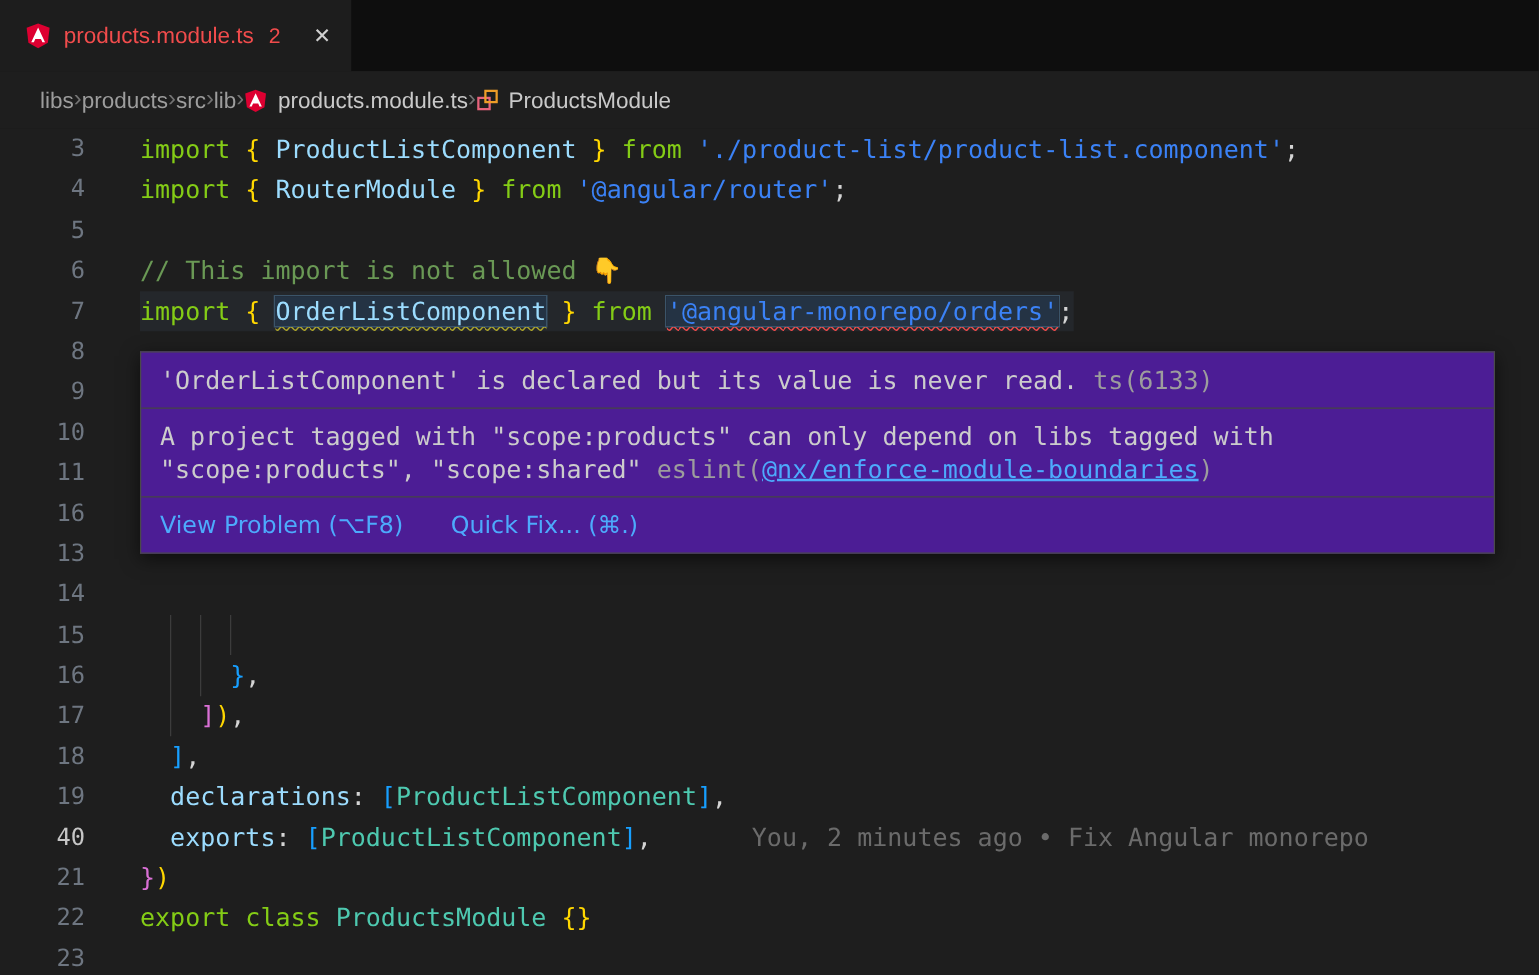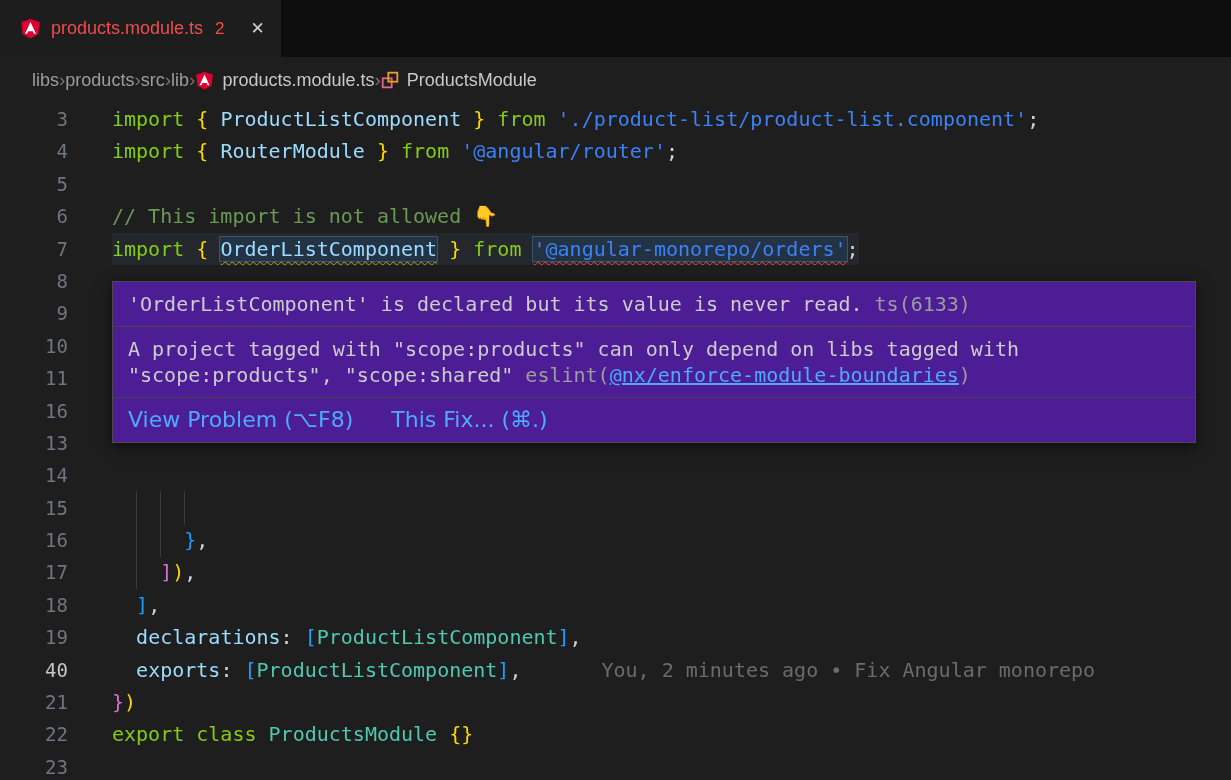--- a/index.html
+++ b/index.html
@@ -45,21 +45,21 @@
   .guide { position:absolute; width:1px; background:#3c3c3c; }
 
   
   .hover-popup { position:absolute; left:112px; top:162px; width:1084px; background:#4c1d95; border:1px solid #4a4a4a; box-shadow:0 4px 14px rgba(0,0,0,0.55); z-index:5; font-size:20px; line-height:26px; color:#cccccc;margin-top:16px; }
   .hp-section { padding:9px 15px; border-top:1px solid #454545; }
   .hp-section.first { border-top:none; }
   .hp-muted { color:#9d9d9d; }
   .hp-kw { color:#569cd6; }
   .hp-str { color:#ce9178; }
   .hp-link { color:#4daafc; text-decoration:underline; cursor:pointer; }
-  .hp-actions { padding:9px 15px; border-top:1px solid #454545; display:flex; gap:38px; font-family:"DejaVu Sans", sans-serif; font-size:22px; }
+  .hp-actions { padding:9px 15px; border-top:1px solid #454545; display:flex; gap:38px; font-family:"DejaVu Sans", sans-serif; font-size:19px; }
   .hp-action { color:#4daafc; cursor:pointer; }
 
   .icon { display:inline-flex; align-items:center; }
 </style>
 </head>
 <body>
 
 <div class="tabbar">
   <div class="tab">
     <span class="icon">
@@ -198,16 +198,16 @@
   <div class="hover-popup">
     <div class="hp-section first">
       <span>'OrderListComponent' is declared but its value is never read.</span><span class="hp-muted"> ts(6133)</span>
     </div>
     <div class="hp-section">
       <div>A project tagged with "scope:products" can only depend on libs tagged with</div>
       <div><span>"scope:products", "scope:shared" </span><span class="hp-muted">eslint(</span><span class="hp-link">@nx/enforce-module-boundaries</span><span class="hp-muted">)</span></div>
     </div>
     <div class="hp-actions">
       <span class="hp-action">View Problem (⌥F8)</span>
-      <span class="hp-action">This Fix... (⌘.)</span>
+      <span class="hp-action">Quick Fix... (⌘.)</span>
     </div>
   </div>
 </div>
 
 </body></html>

